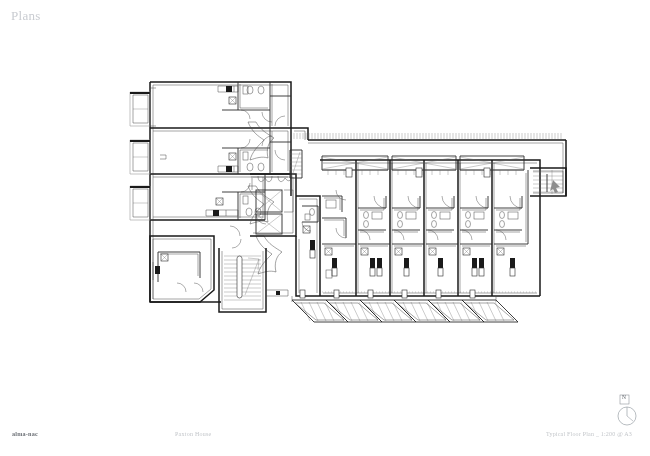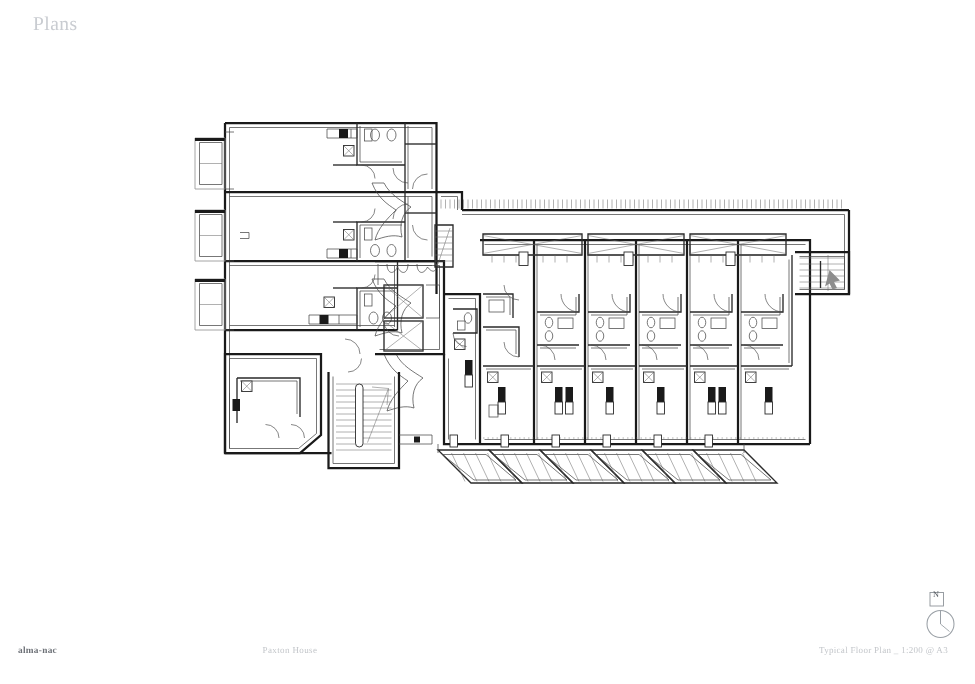--- a/index.html
+++ b/index.html
@@ -10,21 +10,21 @@
   #sheet {
     position: relative;
     width: 650px;
     height: 456px;
     background: #ffffff;
     overflow: hidden;
     font-family: "Liberation Serif", serif;
   }
   #page-title {
     position: absolute;
-    left: 22px;
+    left: 11px;
     top: 8px;
     font-size: 13px;
     color: #c9ccd1;
     letter-spacing: 0.3px;
     font-family: "Liberation Serif", serif;
   }
   #footer-left {
     position: absolute;
     left: 12px;
     top: 430px;

